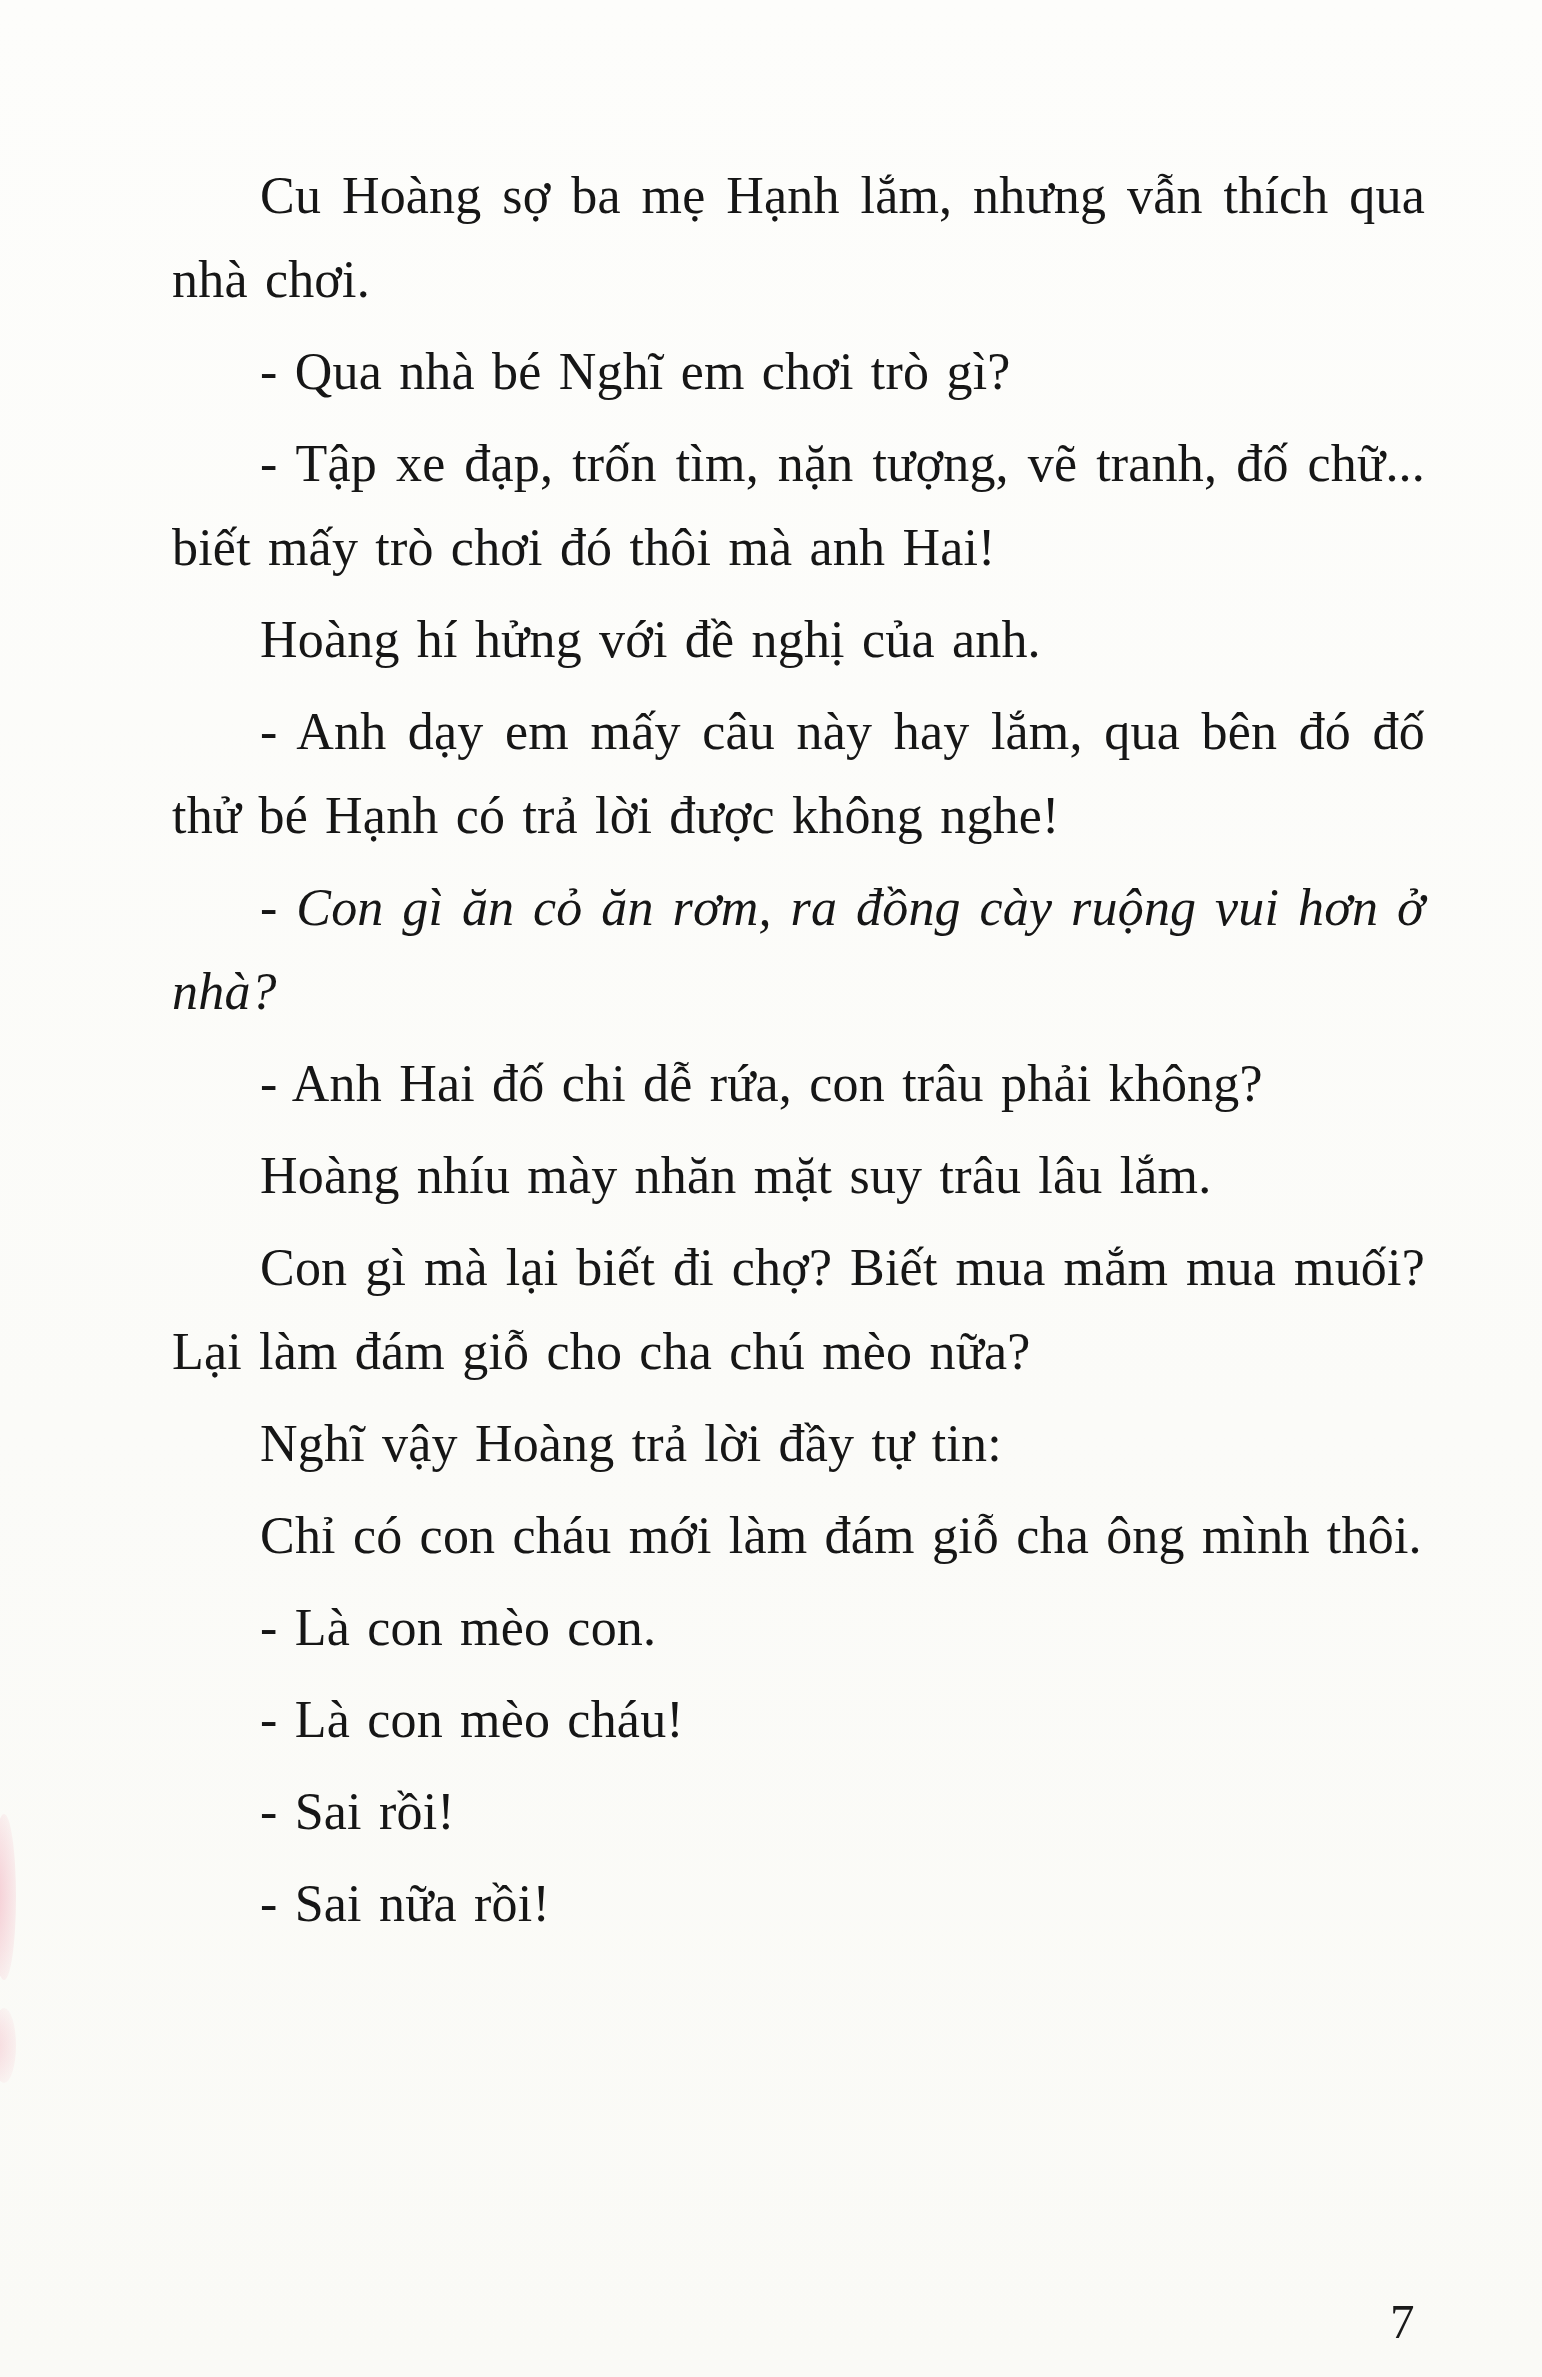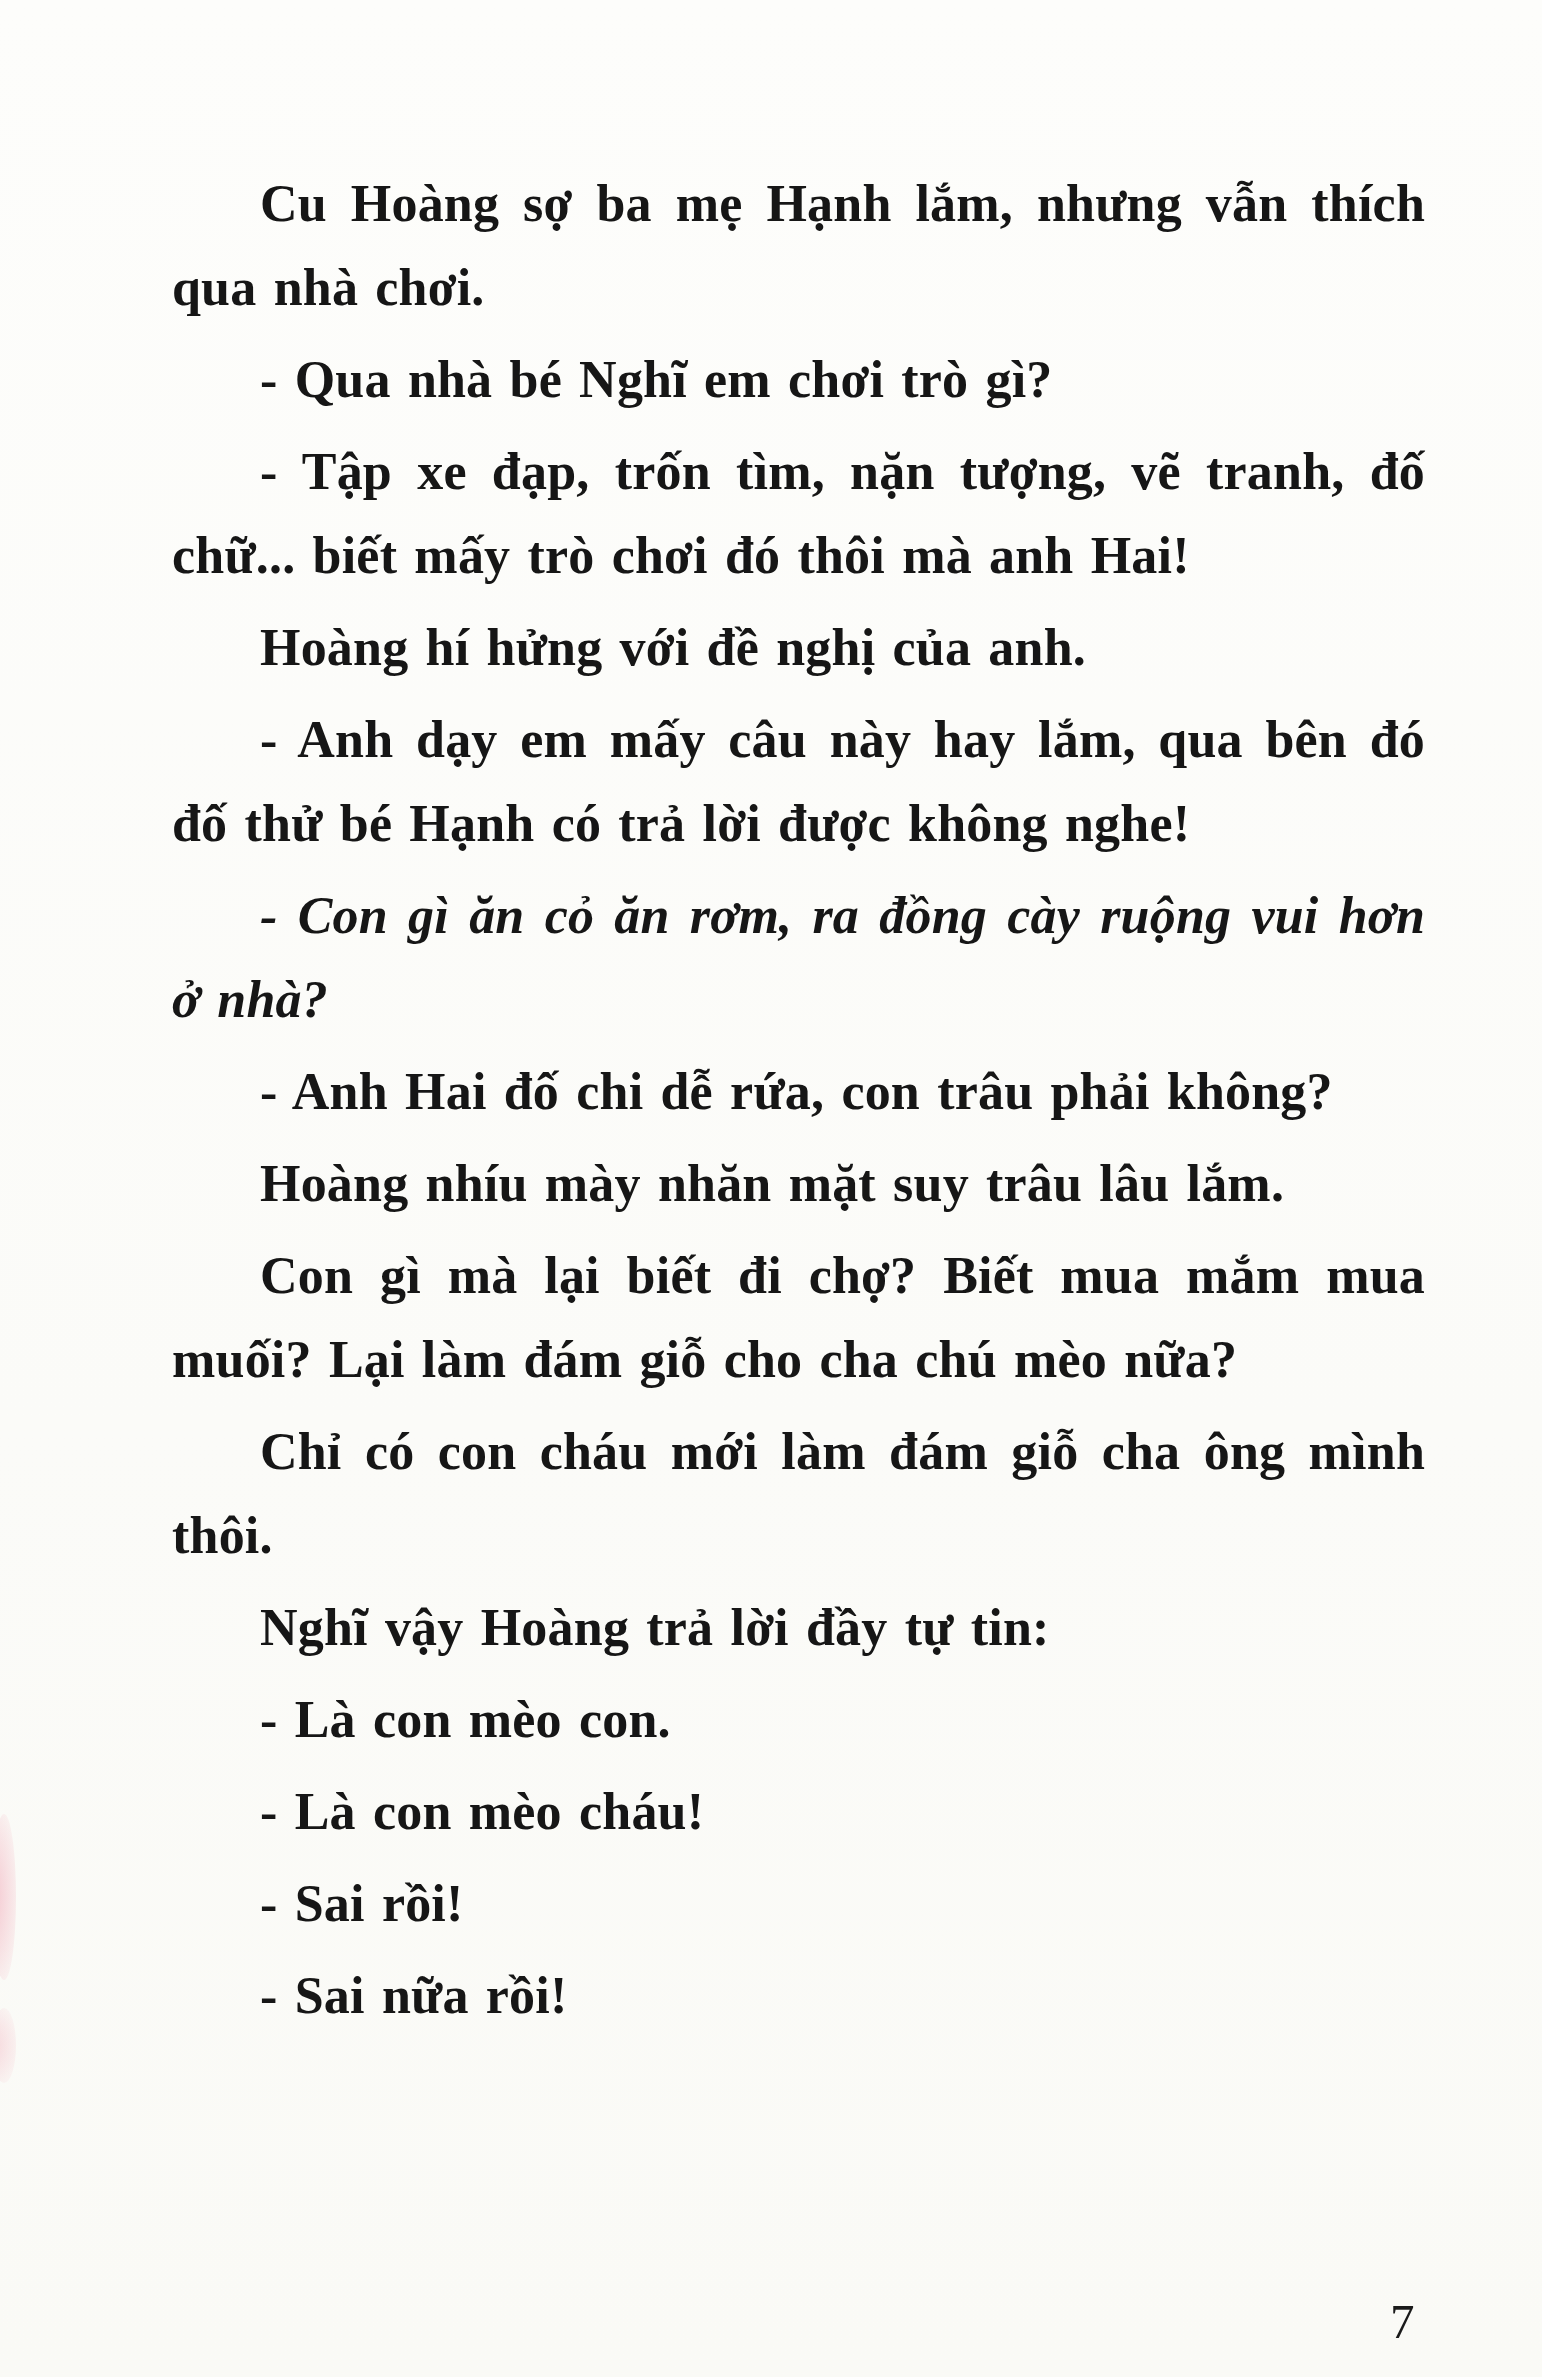--- a/index.html
+++ b/index.html
@@ -16,23 +16,22 @@
     overflow: hidden;
   }
   .book-page {
     position: absolute;
     inset: 0;
     background: linear-gradient(180deg, #fdfdfb 0%, #fbfbf8 60%, #fafaf6 100%);
   }
   .text-column {
     position: absolute;
     left: 172px;
-    top: 162px;
+    top: 154px;
     width: 1253px;
-    font-weight: bold;
   }
   .para {
     margin: 0 0 8px 0;
     font-size: 52px;
     line-height: 84px;
     letter-spacing: 0.2px;
     word-spacing: 4px;
     text-align: justify;
     text-indent: 88px;
     font-style: normal;
@@ -77,22 +76,22 @@
   <div class="text-column">
     <p class="para">Cu Hoàng sợ ba mẹ Hạnh lắm, nhưng vẫn thích qua nhà chơi.</p>
     <p class="para">- Qua nhà bé Nghĩ em chơi trò gì?</p>
     <p class="para">- Tập xe đạp, trốn tìm, nặn tượng, vẽ tranh, đố chữ... biết mấy trò chơi đó thôi mà anh Hai!</p>
     <p class="para">Hoàng hí hửng với đề nghị của anh.</p>
     <p class="para">- Anh dạy em mấy câu này hay lắm, qua bên đó đố thử bé Hạnh có trả lời được không nghe!</p>
     <p class="para italic">- Con gì ăn cỏ ăn rơm, ra đồng cày ruộng vui hơn ở nhà?</p>
     <p class="para">- Anh Hai đố chi dễ rứa, con trâu phải không?</p>
     <p class="para">Hoàng nhíu mày nhăn mặt suy trâu lâu lắm.</p>
     <p class="para">Con gì mà lại biết đi chợ? Biết mua mắm mua muối? Lại làm đám giỗ cho cha chú mèo nữa?</p>
+    <p class="para">Nghĩ vậy Hoàng trả lời đầy tự tin:</p>
     <p class="para">Chỉ có con cháu mới làm đám giỗ cha ông mình thôi.</p>
-    <p class="para">Nghĩ vậy Hoàng trả lời đầy tự tin:</p>
     <p class="para">- Là con mèo con.</p>
     <p class="para">- Là con mèo cháu!</p>
     <p class="para">- Sai rồi!</p>
     <p class="para">- Sai nữa rồi!</p>
   </div>
 
   <div class="page-number">7</div>
 
 </div>
 

